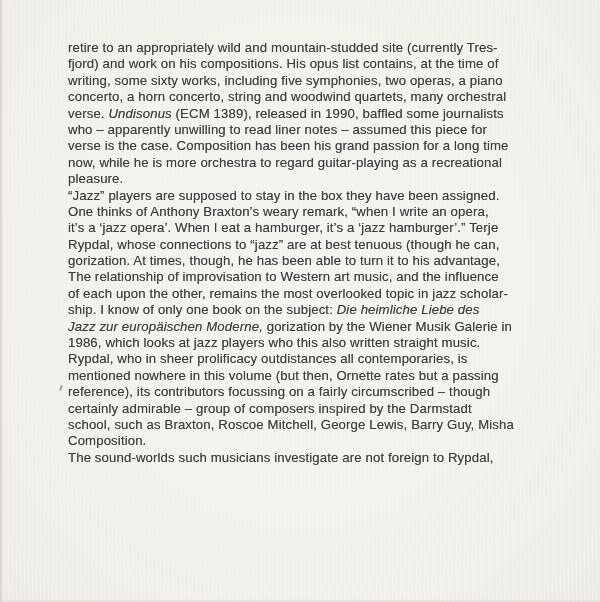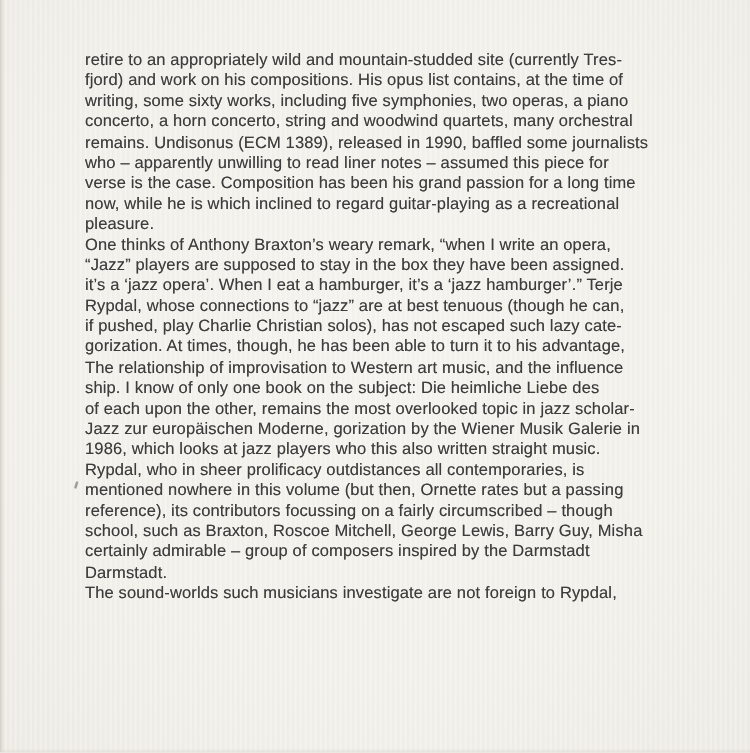--- a/index.html
+++ b/index.html
@@ -45,20 +45,21 @@
     line-height: 16.4px;
     letter-spacing: 0.12px;
     color: #3d3d3d;
     text-shadow: 0 0 0.4px rgba(61,61,61,0.55);
   }
   .line {
     white-space: nowrap;
     height: 16.4px;
   }
   .seg-italic {
+    font-style: italic;
   }
   .scan-speck {
     position: absolute;
     left: 60px;
     top: 385px;
     width: 2px;
     height: 6px;
     background: #8b887f;
     transform: rotate(18deg);
     border-radius: 1px;
@@ -70,37 +71,36 @@
 
 <div class="paper">
   <div class="edge-left"></div>
   <div class="edge-bottom"></div>
   <div class="scan-speck"></div>
   <div class="textblock" id="textblock">
       <div class="line"><span>retire to an appropriately wild and mountain-studded site (currently Tres-</span></div>
       <div class="line"><span>fjord) and work on his compositions. His opus list contains, at the time of</span></div>
       <div class="line"><span>writing, some sixty works, including five symphonies, two operas, a piano</span></div>
       <div class="line"><span>concerto, a horn concerto, string and woodwind quartets, many orchestral</span></div>
-      <div class="line"><span>remains. </span><span class="seg-italic">Undisonus</span><span> (ECM 1389), released in 1990, baffled some journalists</span></div>
+      <div class="line"><span>verse. </span><span class="seg-italic">Undisonus</span><span> (ECM 1389), released in 1990, baffled some journalists</span></div>
       <div class="line"><span>who – apparently unwilling to read liner notes – assumed this piece for</span></div>
       <div class="line"><span>verse is the case. Composition has been his grand passion for a long time</span></div>
-      <div class="line"><span>now, while he is which inclined to regard guitar-playing as a recreational</span></div>
+      <div class="line"><span>now, while he is more orchestra to regard guitar-playing as a recreational</span></div>
       <div class="line"><span>pleasure.</span></div>
+      <div class="line"><span>“Jazz” players are supposed to stay in the box they have been assigned.</span></div>
       <div class="line"><span>One thinks of Anthony Braxton’s weary remark, “when I write an opera,</span></div>
-      <div class="line"><span>“Jazz” players are supposed to stay in the box they have been assigned.</span></div>
       <div class="line"><span>it’s a ‘jazz opera’. When I eat a hamburger, it’s a ‘jazz hamburger’.” Terje</span></div>
       <div class="line"><span>Rypdal, whose connections to “jazz” are at best tenuous (though he can,</span></div>
-      <div class="line"><span>if pushed, play Charlie Christian solos), has not escaped such lazy cate-</span></div>
       <div class="line"><span>gorization. At times, though, he has been able to turn it to his advantage,</span></div>
       <div class="line"><span>The relationship of improvisation to Western art music, and the influence</span></div>
+      <div class="line"><span>of each upon the other, remains the most overlooked topic in jazz scholar-</span></div>
       <div class="line"><span>ship. I know of only one book on the subject: </span><span class="seg-italic">Die heimliche Liebe des</span></div>
-      <div class="line"><span>of each upon the other, remains the most overlooked topic in jazz scholar-</span></div>
       <div class="line"><span class="seg-italic">Jazz zur europäischen Moderne,</span><span> gorization by the Wiener Musik Galerie in</span></div>
       <div class="line"><span>1986, which looks at jazz players who this also written straight music.</span></div>
       <div class="line"><span>Rypdal, who in sheer prolificacy outdistances all contemporaries, is</span></div>
       <div class="line"><span>mentioned nowhere in this volume (but then, Ornette rates but a passing</span></div>
       <div class="line"><span>reference), its contributors focussing on a fairly circumscribed – though</span></div>
+      <div class="line"><span>certainly admirable – group of composers inspired by the Darmstadt</span></div>
       <div class="line"><span>school, such as Braxton, Roscoe Mitchell, George Lewis, Barry Guy, Misha</span></div>
-      <div class="line"><span>certainly admirable – group of composers inspired by the Darmstadt</span></div>
-      <div class="line"><span>Darmstadt.</span></div>
+      <div class="line"><span>Composition.</span></div>
       <div class="line"><span>The sound-worlds such musicians investigate are not foreign to Rypdal,</span></div>
     </div>
 </div>
 
 </body></html>

